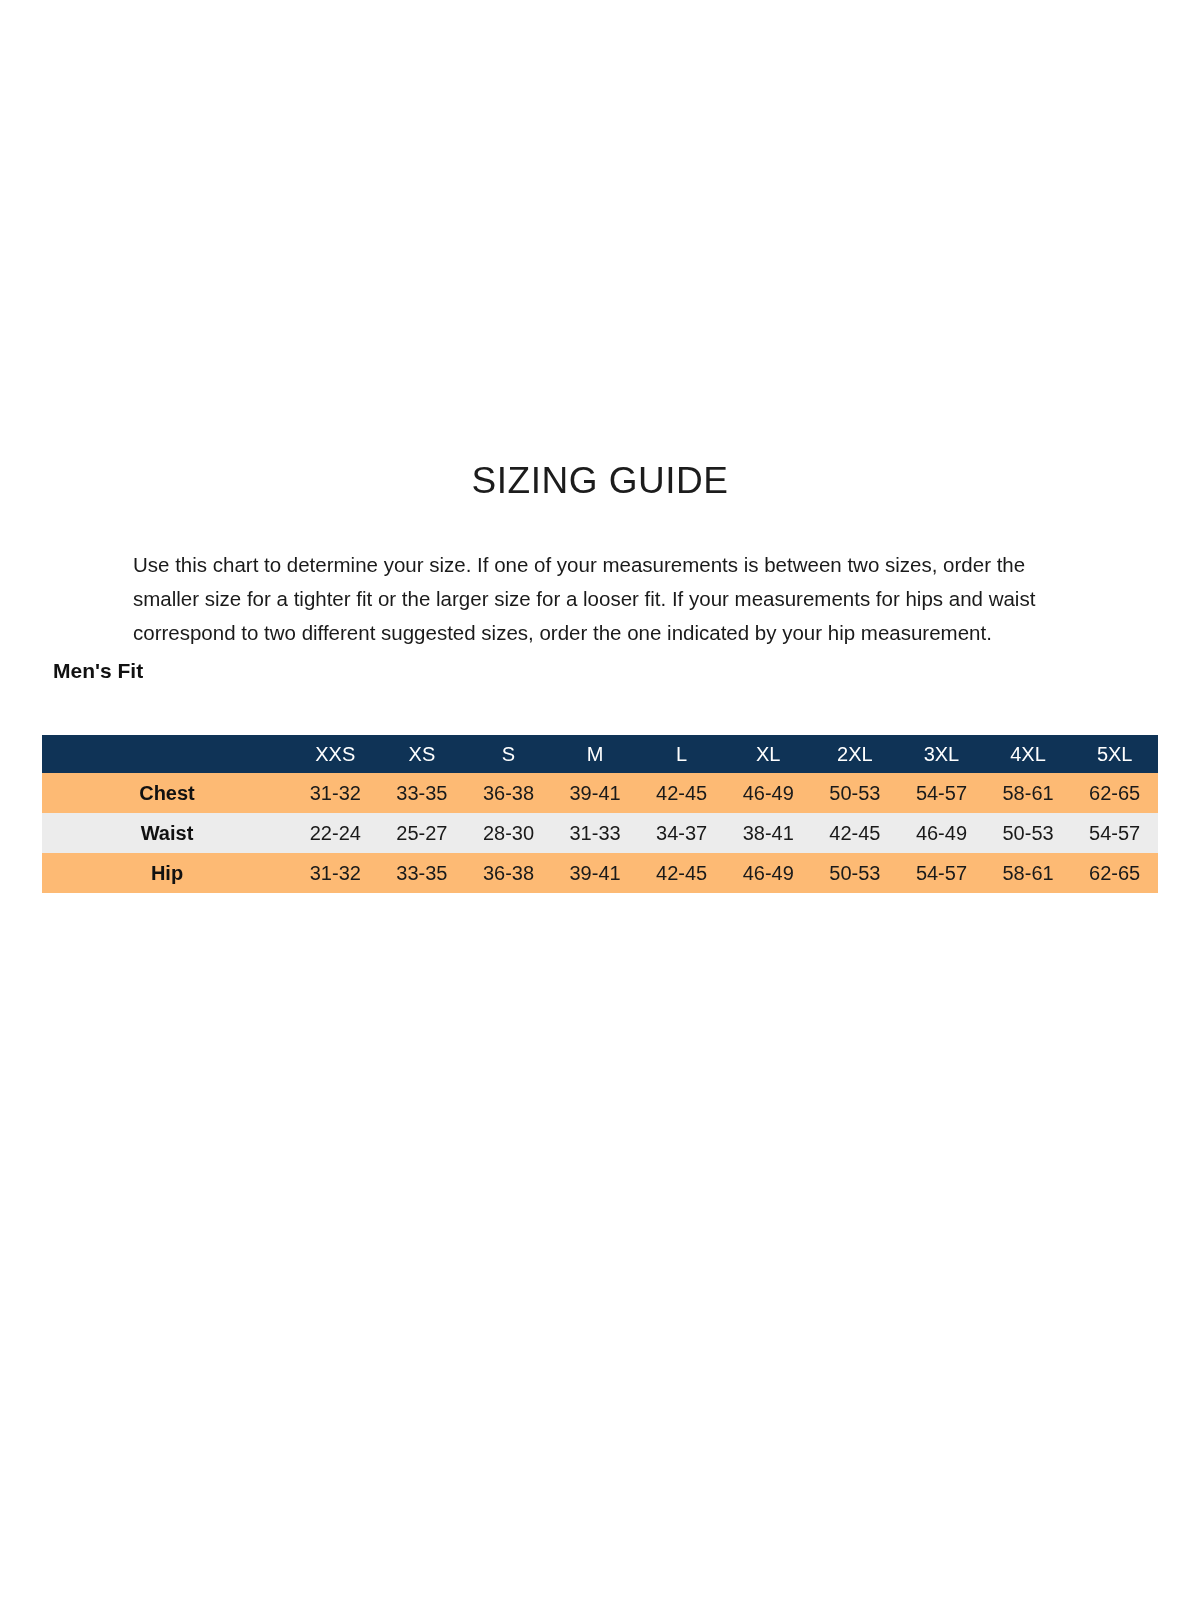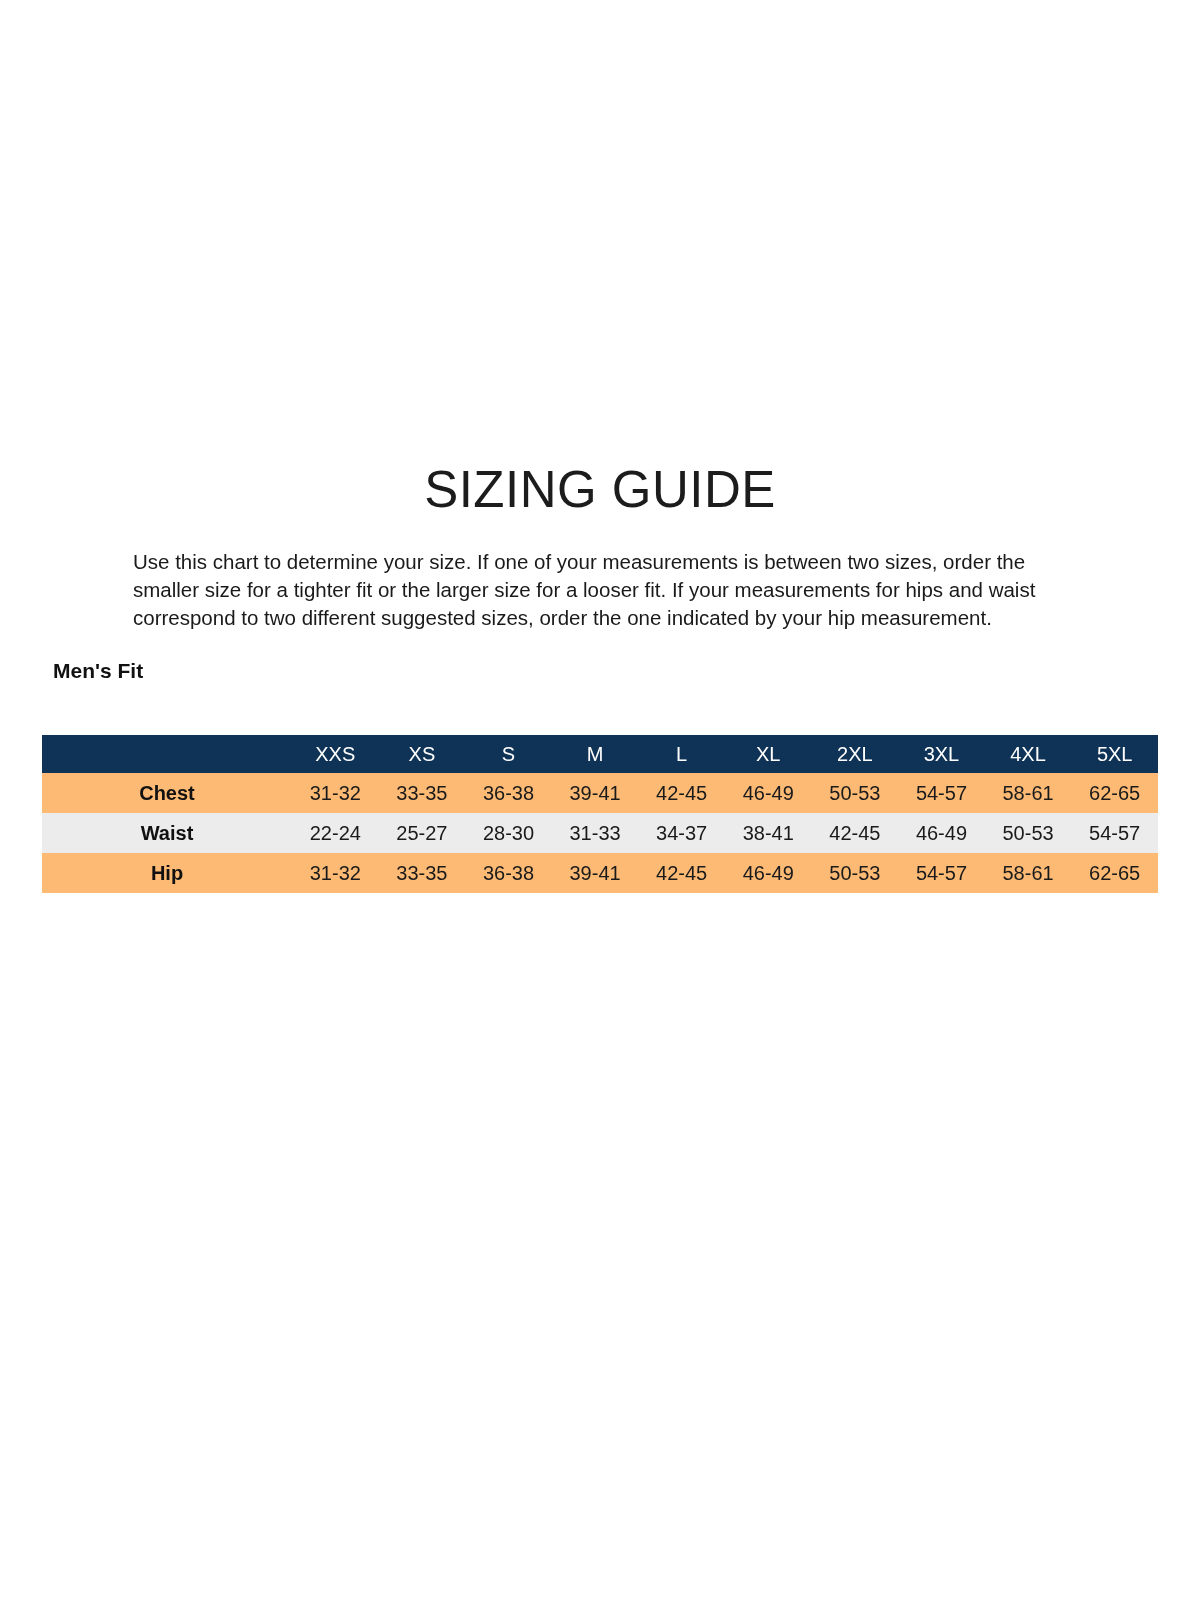--- a/index.html
+++ b/index.html
@@ -13,33 +13,33 @@
     position: relative;
     overflow: hidden;
   }
 
   .page-title {
     position: absolute;
     top: 460px;
     left: 0;
     width: 100%;
     text-align: center;
-    font-size: 51px;
+    font-size: 37px;
     font-weight: 400;
     letter-spacing: 0.5px;
     color: #1c1c1c;
   }
 
   .intro {
     position: absolute;
     top: 548px;
     left: 133px;
     width: 928px;
     font-size: 20.5px;
-    line-height: 28px;
+    line-height: 34px;
     color: #1a1a1a;
   }
 
   .section-label {
     position: absolute;
     top: 659px;
     left: 53px;
     font-size: 21px;
     font-weight: 700;
     color: #111111;

